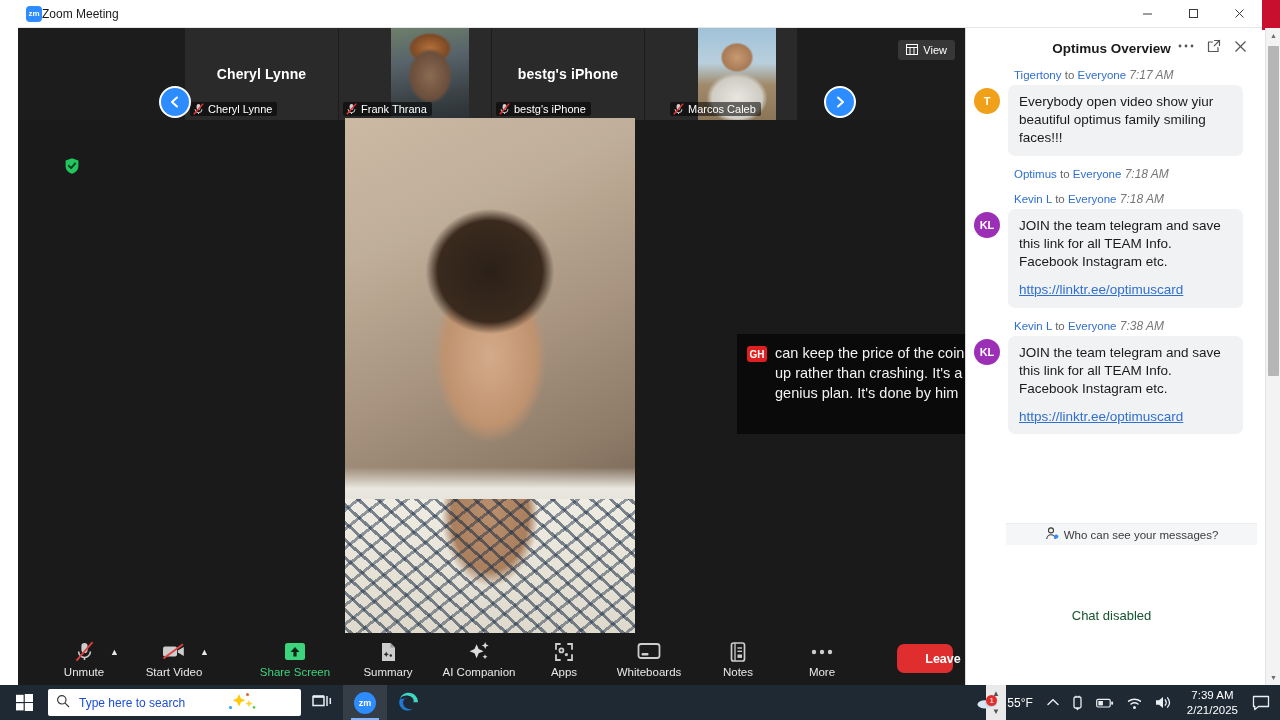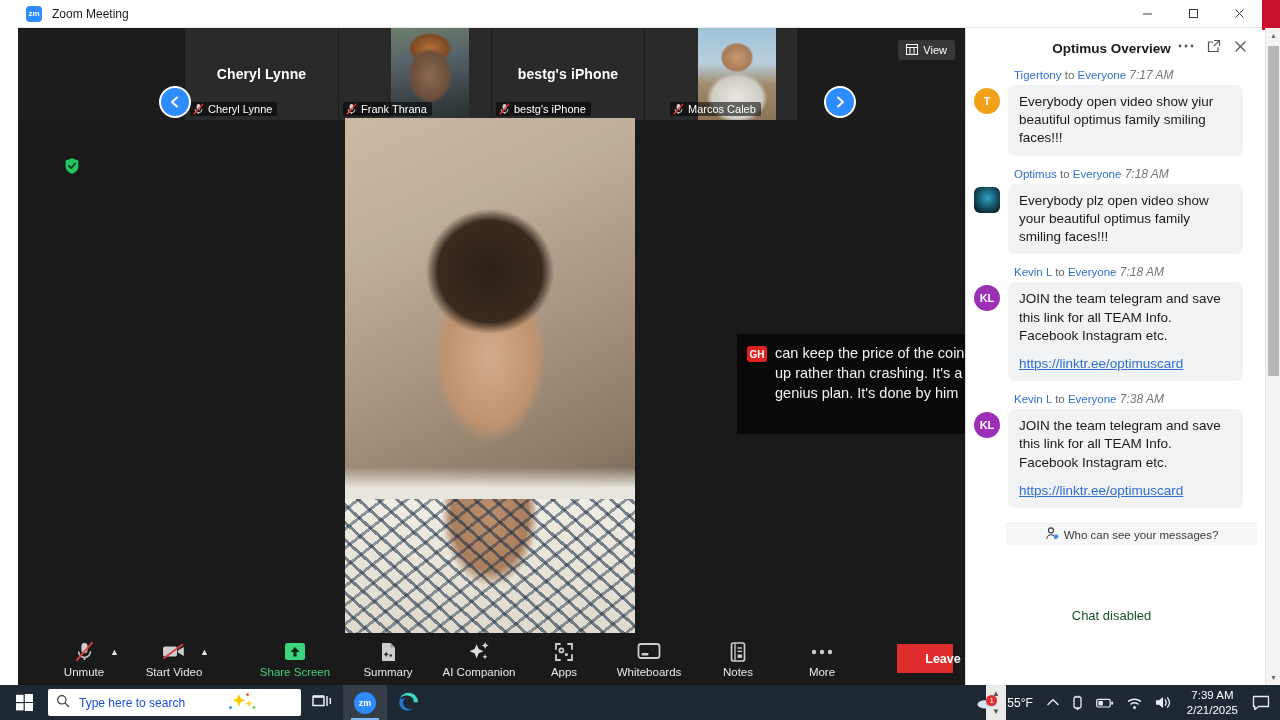--- a/index.html
+++ b/index.html
@@ -20,21 +20,21 @@
     position:absolute; left:18px; top:0; width:1244px; height:28px;
     background:#ffffff; display:flex; align-items:center;
     border-bottom:1px solid #e6e6e6;
   }
   .tb-icon {
     width:16px; height:16px; margin-left:8px; border-radius:4px;
     background:#2d8cff; color:#fff; font-size:8px; font-weight:bold;
     display:flex; align-items:center; justify-content:center;
     font-family:"Liberation Sans", sans-serif;
   }
-  .tb-title { margin-left:10px; font-size:12px; color:#1a1a1a; }
+  .tb-title { font-size:12px; color:#1a1a1a; }
   .tb-controls { margin-left:auto; display:flex; height:28px; }
   .tb-btn {
     width:46px; height:28px; display:flex; align-items:center; justify-content:center;
     color:#3a3a3a; font-size:12px;
   }
   .tb-btn svg { display:block; }
 
   
   .zoom-window {
     position:absolute; left:18px; top:28px; width:947px; height:657px;
@@ -166,21 +166,21 @@
     display:flex; flex-direction:column; align-items:center; justify-content:center;
     gap:3px; cursor:pointer; position:relative; height:52px; min-width:52px;
   }
   .tb-item .lbl { color:#e8e8e8; font-size:11.5px; white-space:nowrap; }
   .tb-item.green .lbl { color:#3dd47e; }
   .tb-caret {
     position:absolute; top:14px; color:#e8e8e8; font-size:9px; cursor:pointer;
   }
   .icon-wrap { height:22px; display:flex; align-items:center; justify-content:center; }
   .leave-btn {
-    position:absolute; right:12px; top:11px; width:56px; height:29px; border-radius:1px;
+    position:absolute; right:12px; top:11px; width:56px; height:29px; border-radius:7px;
     background:#e02d2d; color:#fff; font-size:12.5px; font-weight:bold;
     display:flex; align-items:center; justify-content:center; cursor:pointer;padding-left:36px;
   }
 
   
   .chat-panel {
     position:absolute; left:965px; top:28px; width:292px; height:657px;
     background:#ffffff; border-left:1px solid #dadada;
     display:flex; flex-direction:column;
   }
@@ -586,26 +586,20 @@
           </div>
         </div>
       </div>
 
       <div class="msg">
         <div class="msg-meta">
           <span class="sender">Optimus</span>
           <span class="to">to</span>
           <span class="rcpt">Everyone</span>
           <span class="time">7:18 AM</span>
-        </div>
-        <div class="msg-row">
-          <div class="avatar img"></div>
-          <div class="bubble">
-            <span>Everybody plz open video show your  beautiful optimus family smiling faces!!!</span>
-          </div>
         </div>
       </div>
 
       <div class="msg">
         <div class="msg-meta">
           <span class="sender">Kevin L</span>
           <span class="to">to</span>
           <span class="rcpt">Everyone</span>
           <span class="time">7:18 AM</span>
         </div>

